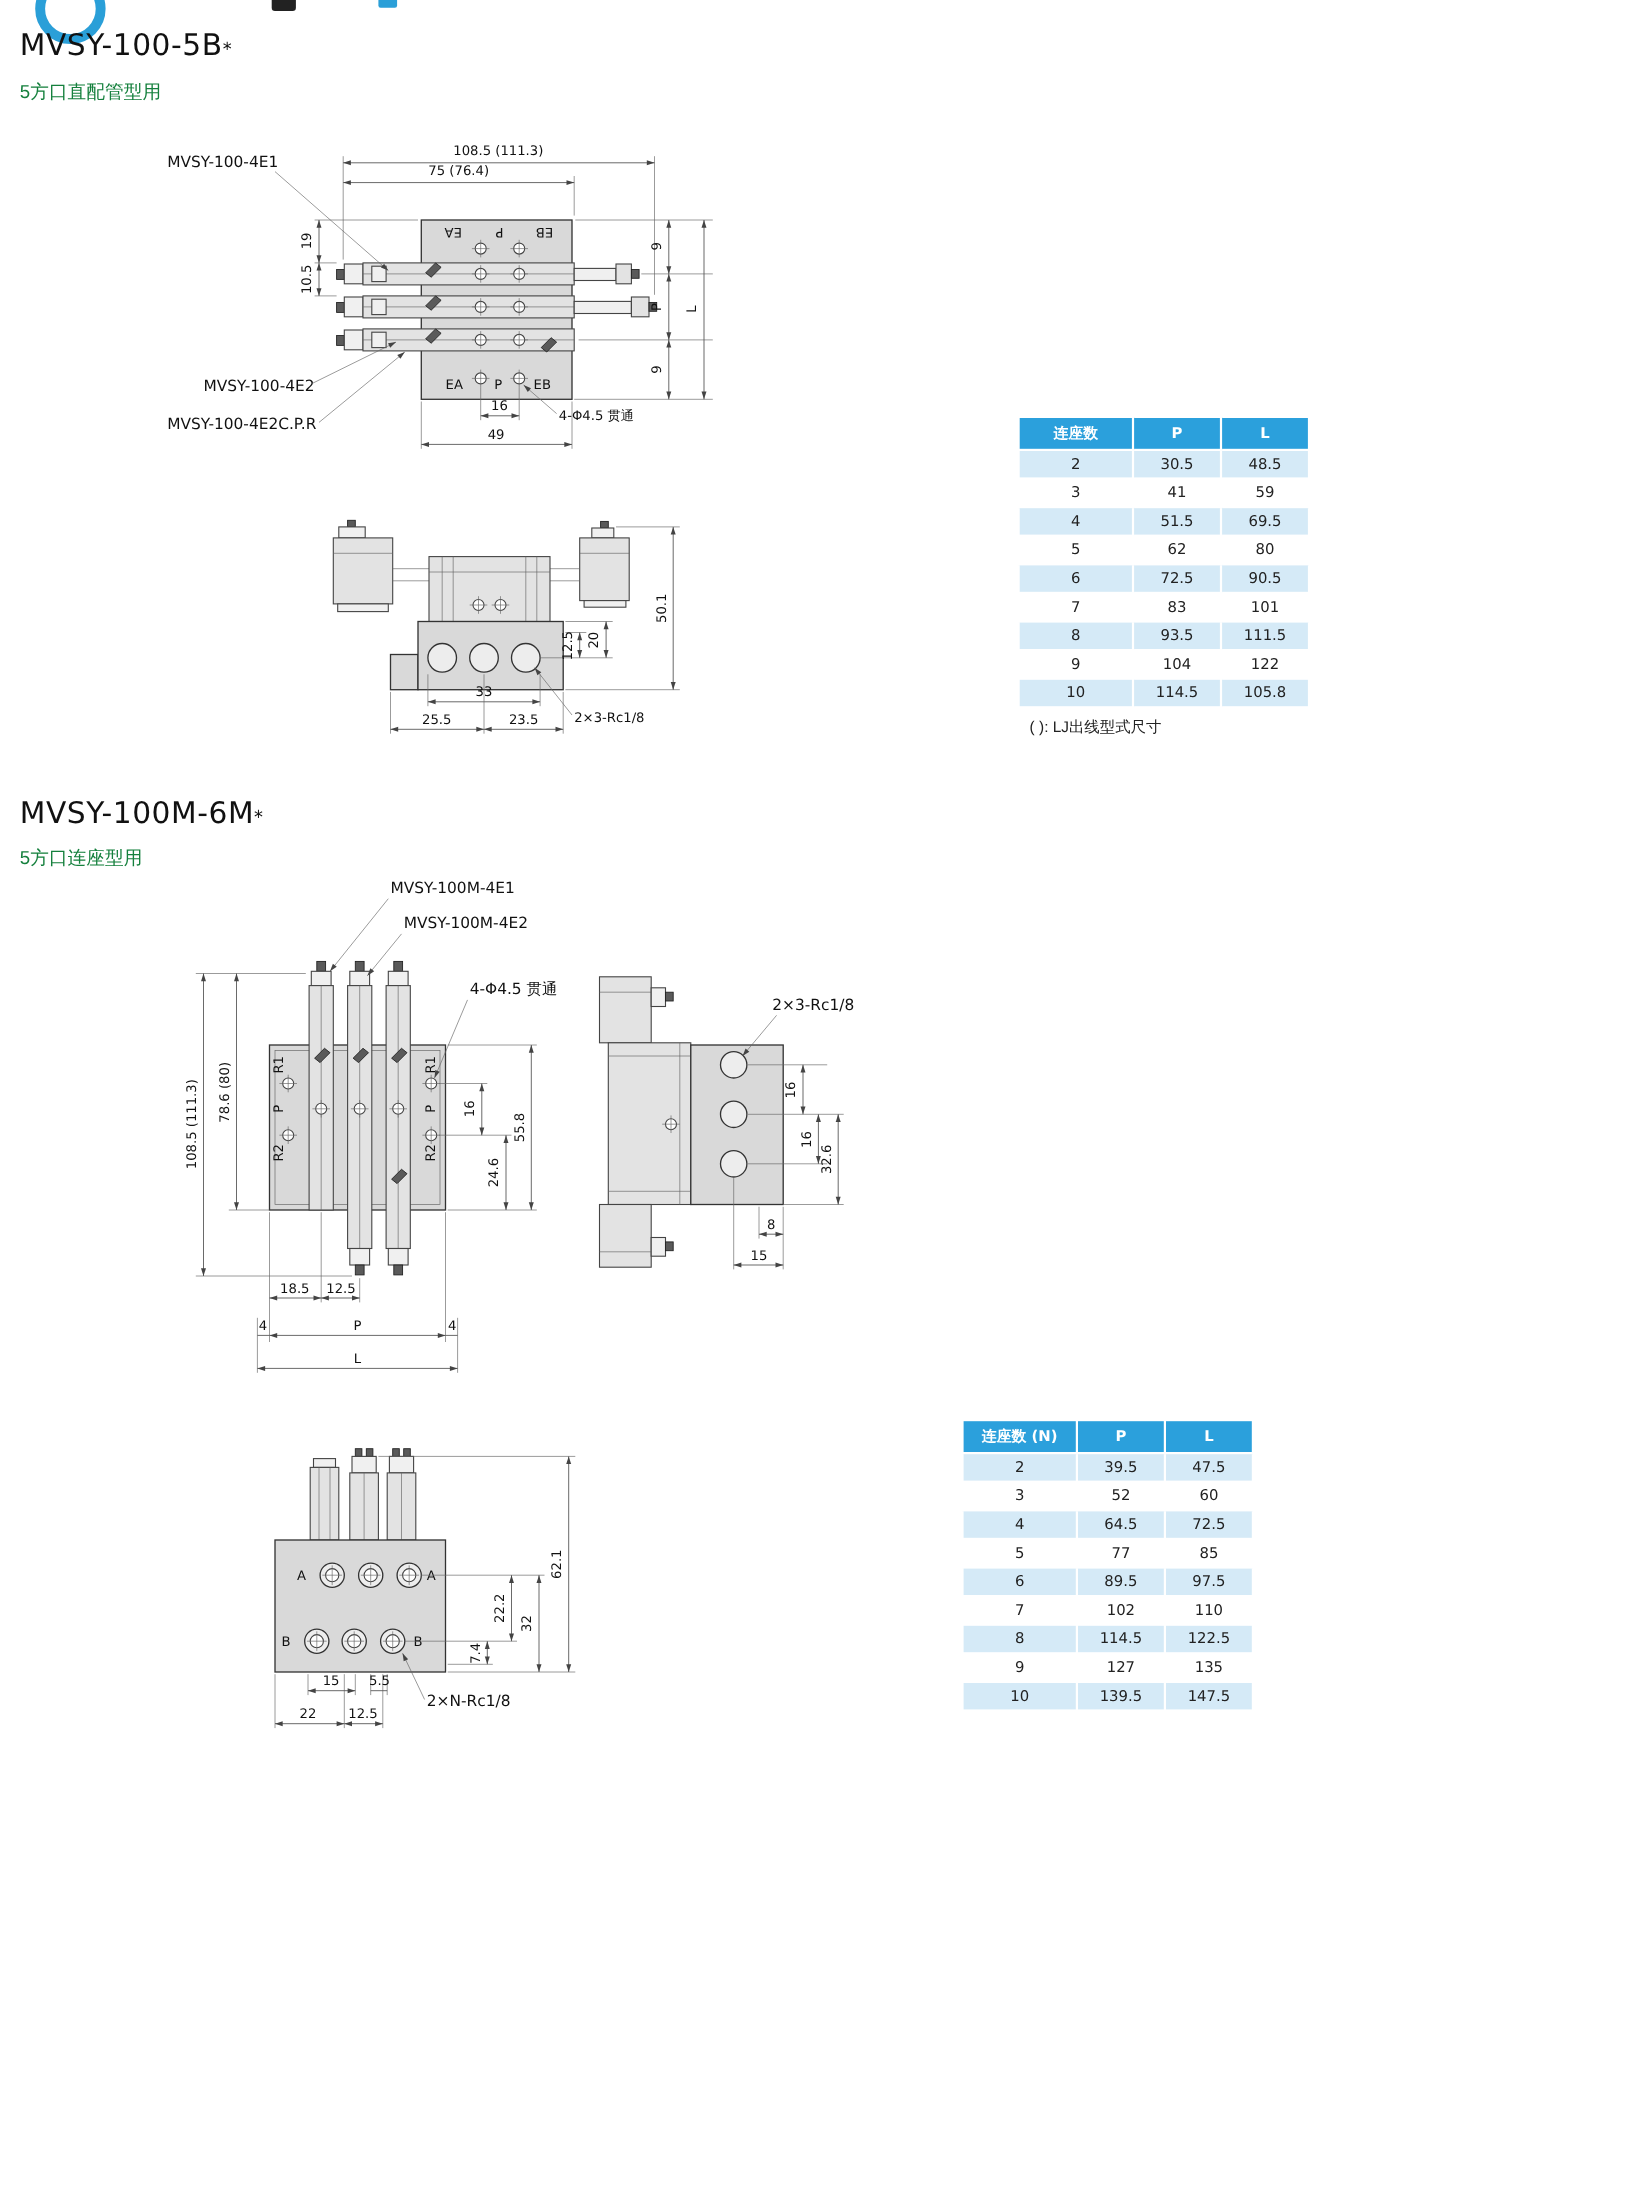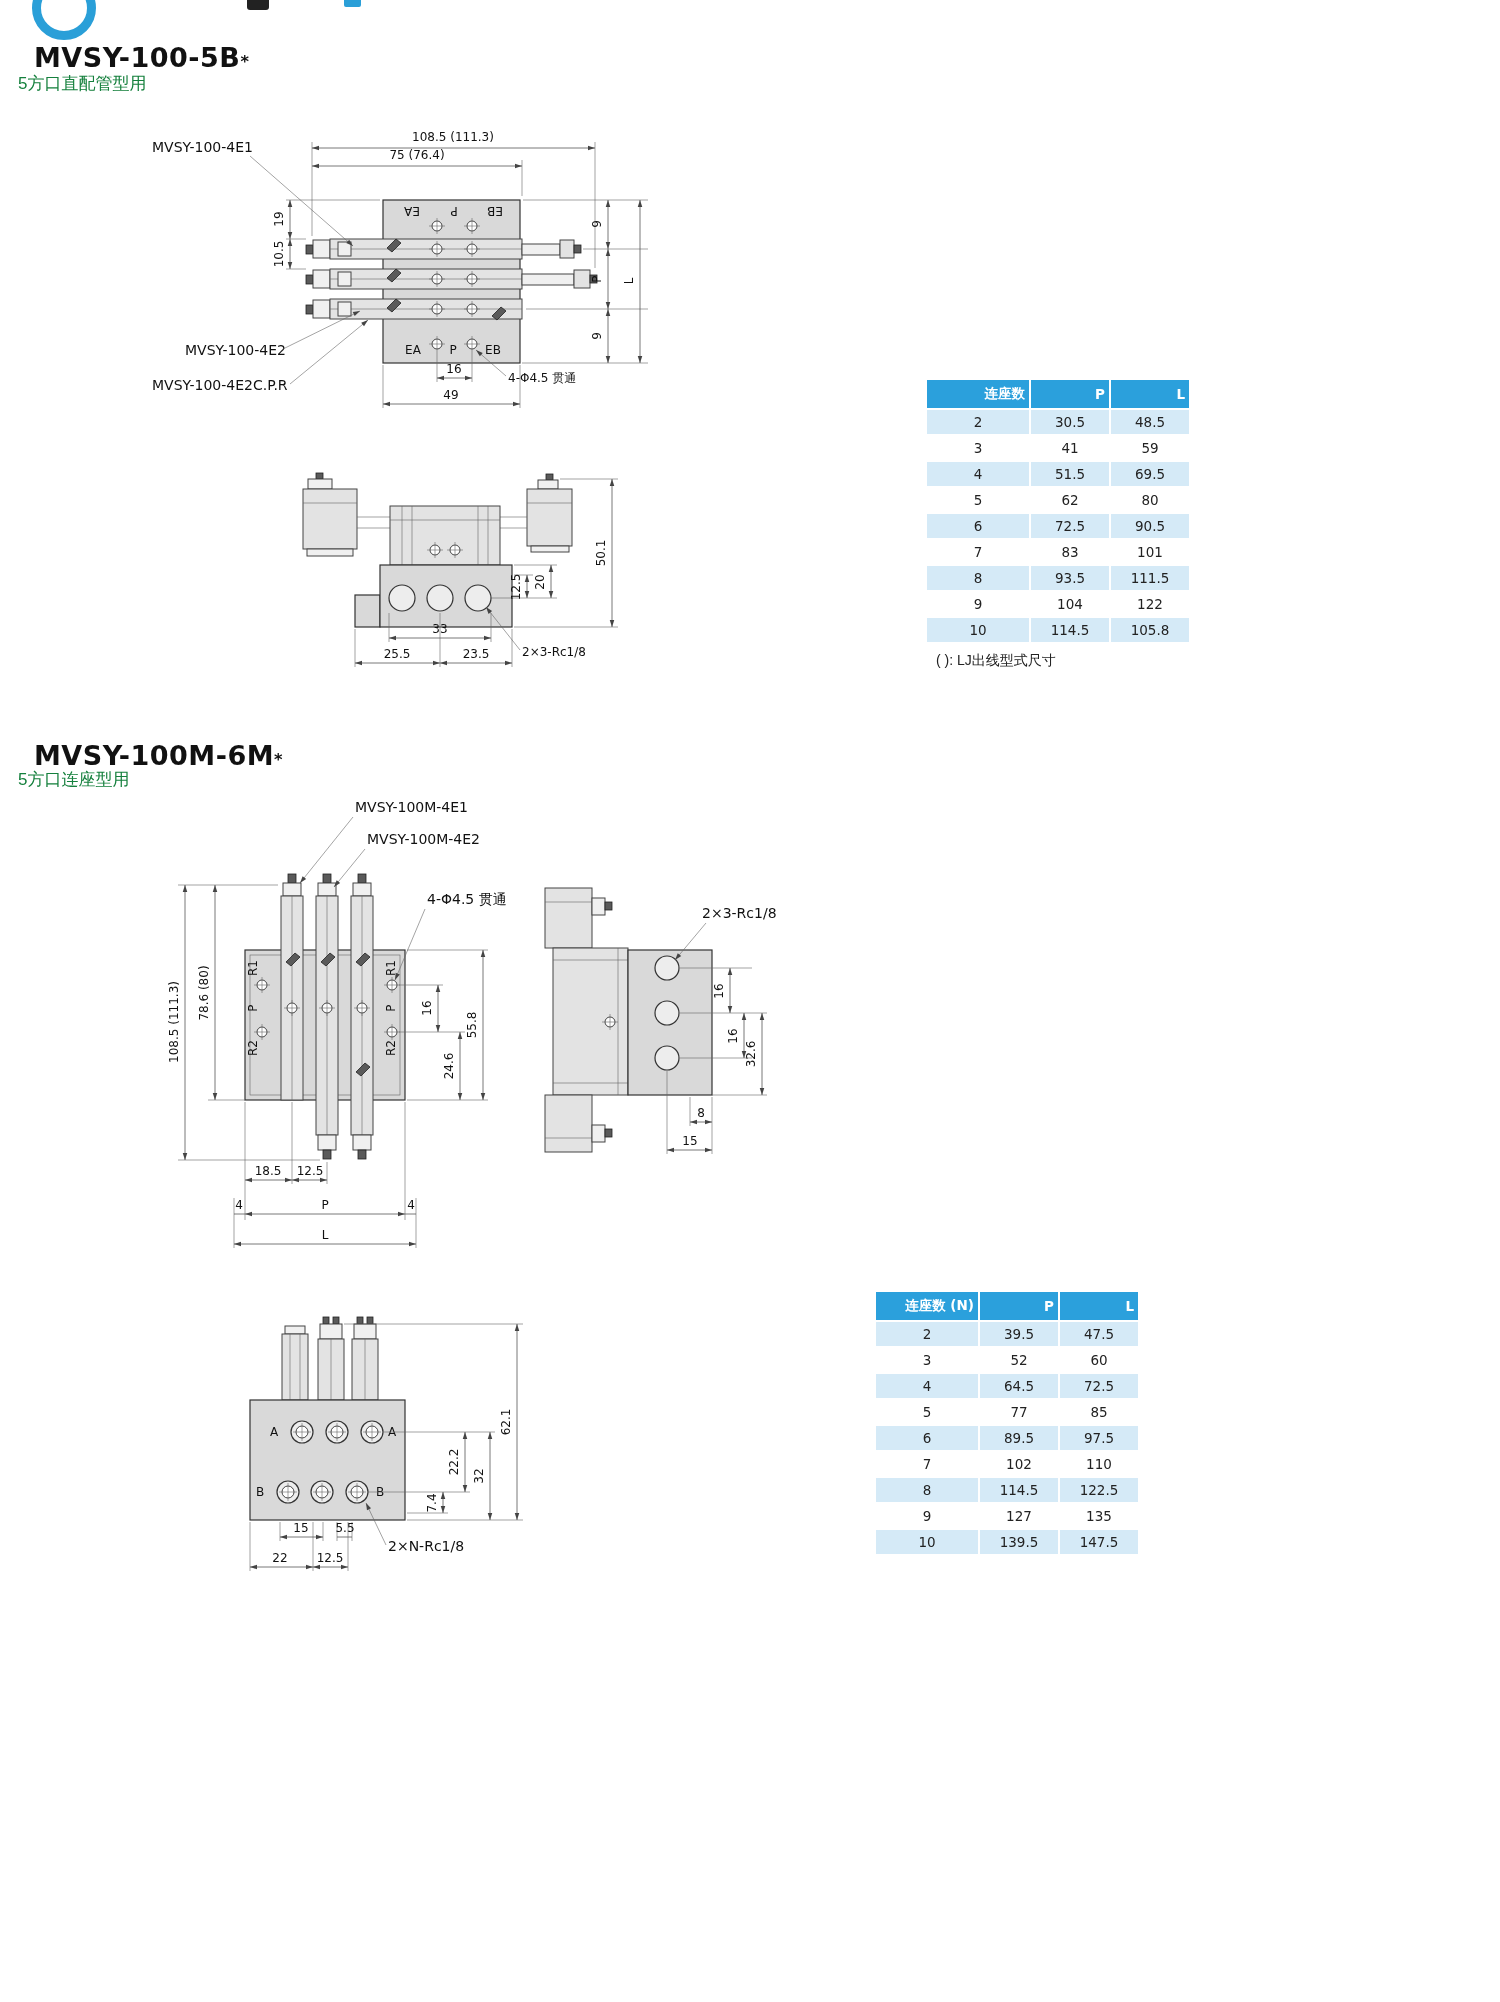--- a/index.html
+++ b/index.html
@@ -5,41 +5,41 @@
   html,body { margin:0; padding:0; background:#fff; }
   .page { position:relative; width:1500px; height:2002px; background:#ffffff;
           font-family:"Liberation Sans","DejaVu Sans",sans-serif; overflow:hidden; }
 
   .deco { position:absolute; }
   .ring { left:32px; top:-24px; width:46px; height:46px; border:9px solid #2a9fd8;
           border-radius:50%; background:#fff; }
   .blob-dark { left:247px; top:-7px; width:22px; height:17px; background:#222; border-radius:0 0 3px 3px; }
   .blob-blue { left:344px; top:-6px; width:17px; height:13px; background:#2a9fd8; border-radius:0 0 2px 2px; }
 
-  .sec-title { position:absolute; margin:16px; font-family:"DejaVu Sans","Liberation Sans",sans-serif;
-               font-weight:bold; font-size:27px; color:#111; letter-spacing:0.5px; }
+  .sec-title { position:absolute; margin:0; font-family:"DejaVu Sans","Liberation Sans",sans-serif;
+               font-weight:normal; font-size:27px; color:#111; letter-spacing:0.5px; }
   .sec-title .star { font-size:0.6em; }
   .sec-sub { position:absolute; font-size:17px; color:#15803d; }
 
   .draw { position:absolute; }
   .draw .body  { fill:#e3e3e3; stroke:#444; stroke-width:1; }
   .draw .body2 { fill:#f0f0f0; stroke:#444; stroke-width:1; }
   .draw .plate { fill:#d9d9d9; stroke:#333; stroke-width:1.2; }
   .draw .dark  { fill:#5a5a5a; stroke:#222; stroke-width:0.8; }
   .draw .hole  { fill:#ffffff; stroke:#444; stroke-width:1; }
   .draw .portc { fill:#ededed; stroke:#333; stroke-width:1.2; }
   .draw .thin  { fill:none; stroke:#666; stroke-width:0.6; }
   .draw .dim   { fill:none; stroke:#555; stroke-width:0.8; }
   .draw .dtxt  { font-family:"DejaVu Sans",sans-serif; font-size:12px; fill:#111; }
   .draw .lbl   { font-family:"DejaVu Sans",sans-serif; font-size:14px; fill:#111; }
 
   .spec-table { position:absolute; border-collapse:collapse;
                 font-family:"DejaVu Sans",sans-serif; font-size:13.5px; }
   .spec-table th { background:#2ba0dc; color:#fff; font-weight:bold; padding:5px 4px;
-                   border:2px solid #fff; text-align:right; }
+                   border:2px solid #fff; text-align:center; }
   .spec-table td { background:#fff; color:#222; padding:4px 4px; border:2px solid #fff;
                    text-align:center; }
   .spec-table tbody tr:nth-child(odd) td { background:#d5eaf7; }
   .spec-table th:first-child, .spec-table td:first-child { width:94px; }
   .spec-table th, .spec-table td { width:70px; }
 
   .tbl-note { position:absolute; font-size:14px; color:#222;margin-left:11px; }
 </style>
 </head>
 <body>

